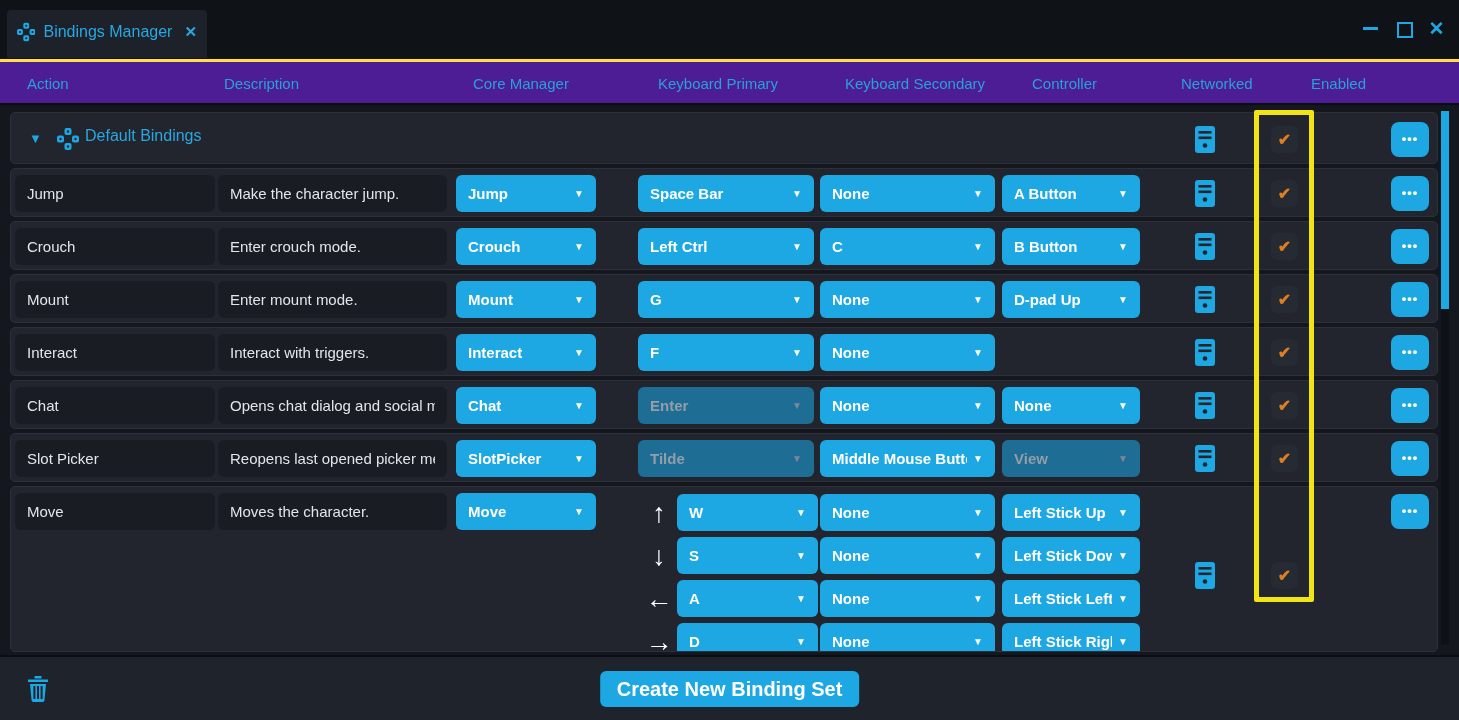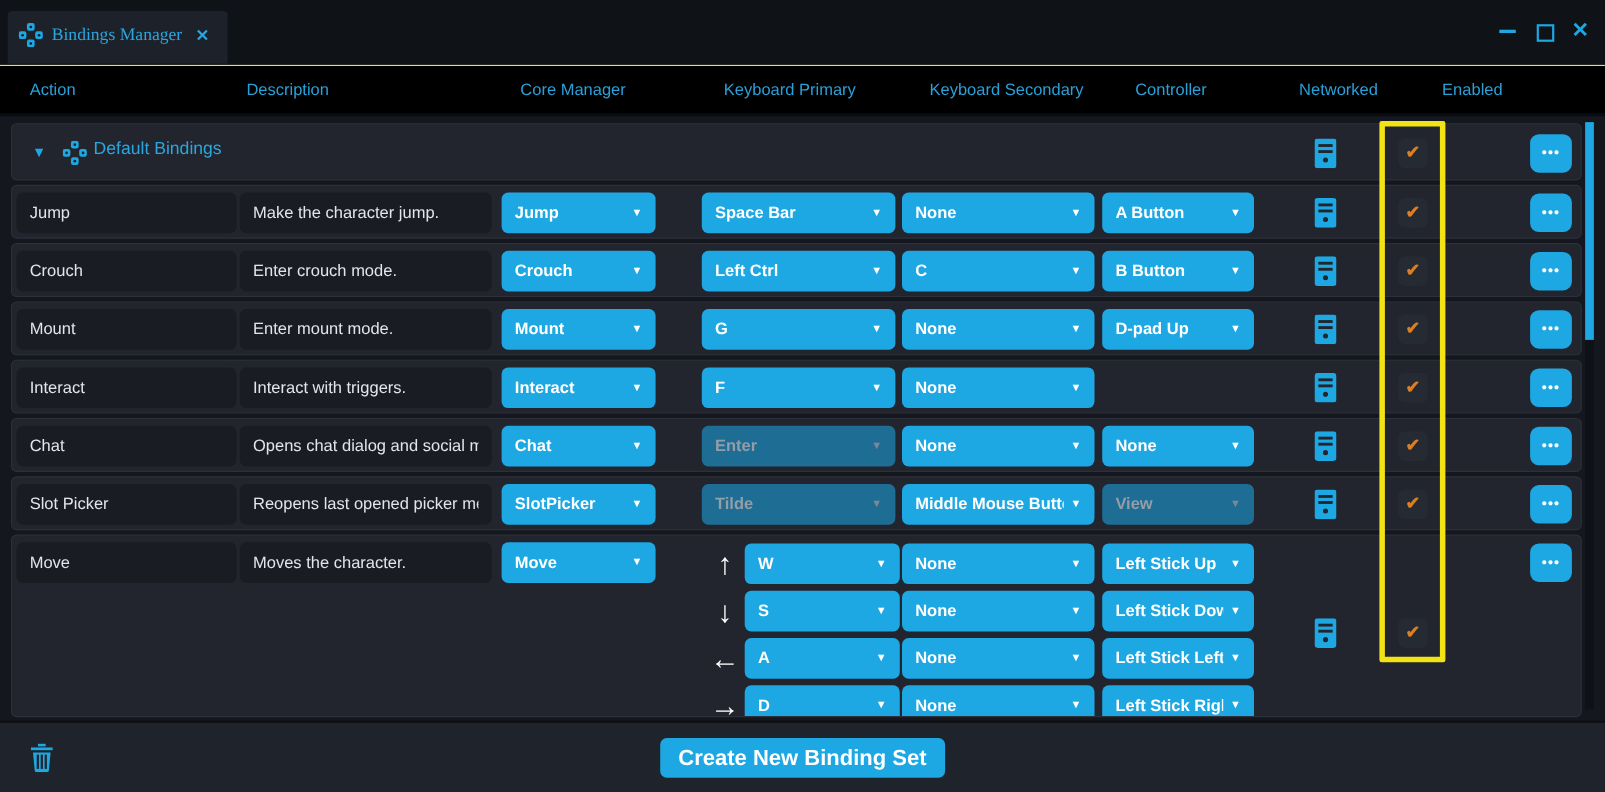--- a/index.html
+++ b/index.html
@@ -1,36 +1,36 @@
 <!DOCTYPE html>
 <html><head>
 <meta charset="utf-8">
 <style>
   * { margin:0; padding:0; box-sizing:border-box; }
   html,body { width:1459px; height:720px; background:#0d1015; overflow:hidden;
     font-family:"Liberation Sans", sans-serif; }
   .app { position:relative; width:1459px; height:720px; background:#12151b; }
 
   
-  .titlebar { position:absolute; left:0; top:0; width:100%; height:58px; background:#0f1217;font-family:Liberation Serif, serif; }
+  .titlebar { position:absolute; left:0; top:0; width:100%; height:58px; background:#0f1217; }
   .tab { position:absolute; left:7px; top:10px; width:200px; height:48px; background:#1c212a;
     border-radius:4px 4px 0 0; display:flex; align-items:center; padding:0 10px 4px 10px; gap:8px; }
   .tab-title { color:#2aa7e0; font-size:16px; white-space:nowrap; }
   .tab-close { color:#2aa7e0; font-size:15px; font-weight:bold; margin-left:4px; cursor:pointer; }
   .tab-close::after { content:"\2715"; }
   .win-controls { position:absolute; right:14px; top:20px; display:flex; gap:16px; align-items:center; }
   .wc { width:17px; height:17px; position:relative; cursor:pointer; }
   .wc-min::after { content:""; position:absolute; left:1px; top:7px; width:15px; height:3px; background:#1da7e3; }
   .wc-max::after { content:""; position:absolute; left:2px; top:2px; width:12px; height:12px; border:2.5px solid #1da7e3; }
   .wc-close { color:#1da7e3; font-size:19px; font-weight:bold; line-height:17px; text-align:center; }
   .wc-close::after { content:"\2715"; }
 
   
-  .colhead { position:absolute; left:0; top:59px; width:100%; height:46px; background:#000000;
-    border-top:1px solid #fde047; border-bottom:2px solid #0a0d12; }
+  .colhead { position:absolute; left:0; top:59px; width:100%; height:46px; background:#4c1d95;
+    border-top:3px solid #fde047; border-bottom:2px solid #0a0d12; }
   .colhead span { position:absolute; top:13px; color:#2aa0d8; font-size:15px; white-space:nowrap; }
   .ch-0 { left:27px; }  .ch-1 { left:224px; } .ch-2 { left:473px; } .ch-3 { left:658px; }
   .ch-4 { left:845px; } .ch-5 { left:1032px; } .ch-6 { left:1181px; } .ch-7 { left:1311px; }
 
   
   .content { position:absolute; left:0; top:106px; width:100%; height:549px; background:#14171d; overflow:hidden; }
   .row { position:relative; margin:4px 21px 0 10px; background:#22252d; border:1px solid #2c303a;
     border-radius:5px; height:49px; }
   .row.group { height:52px; margin-top:6px; border-color:#2c303a; }
   .row.move-row { height:166px; overflow:hidden; }

